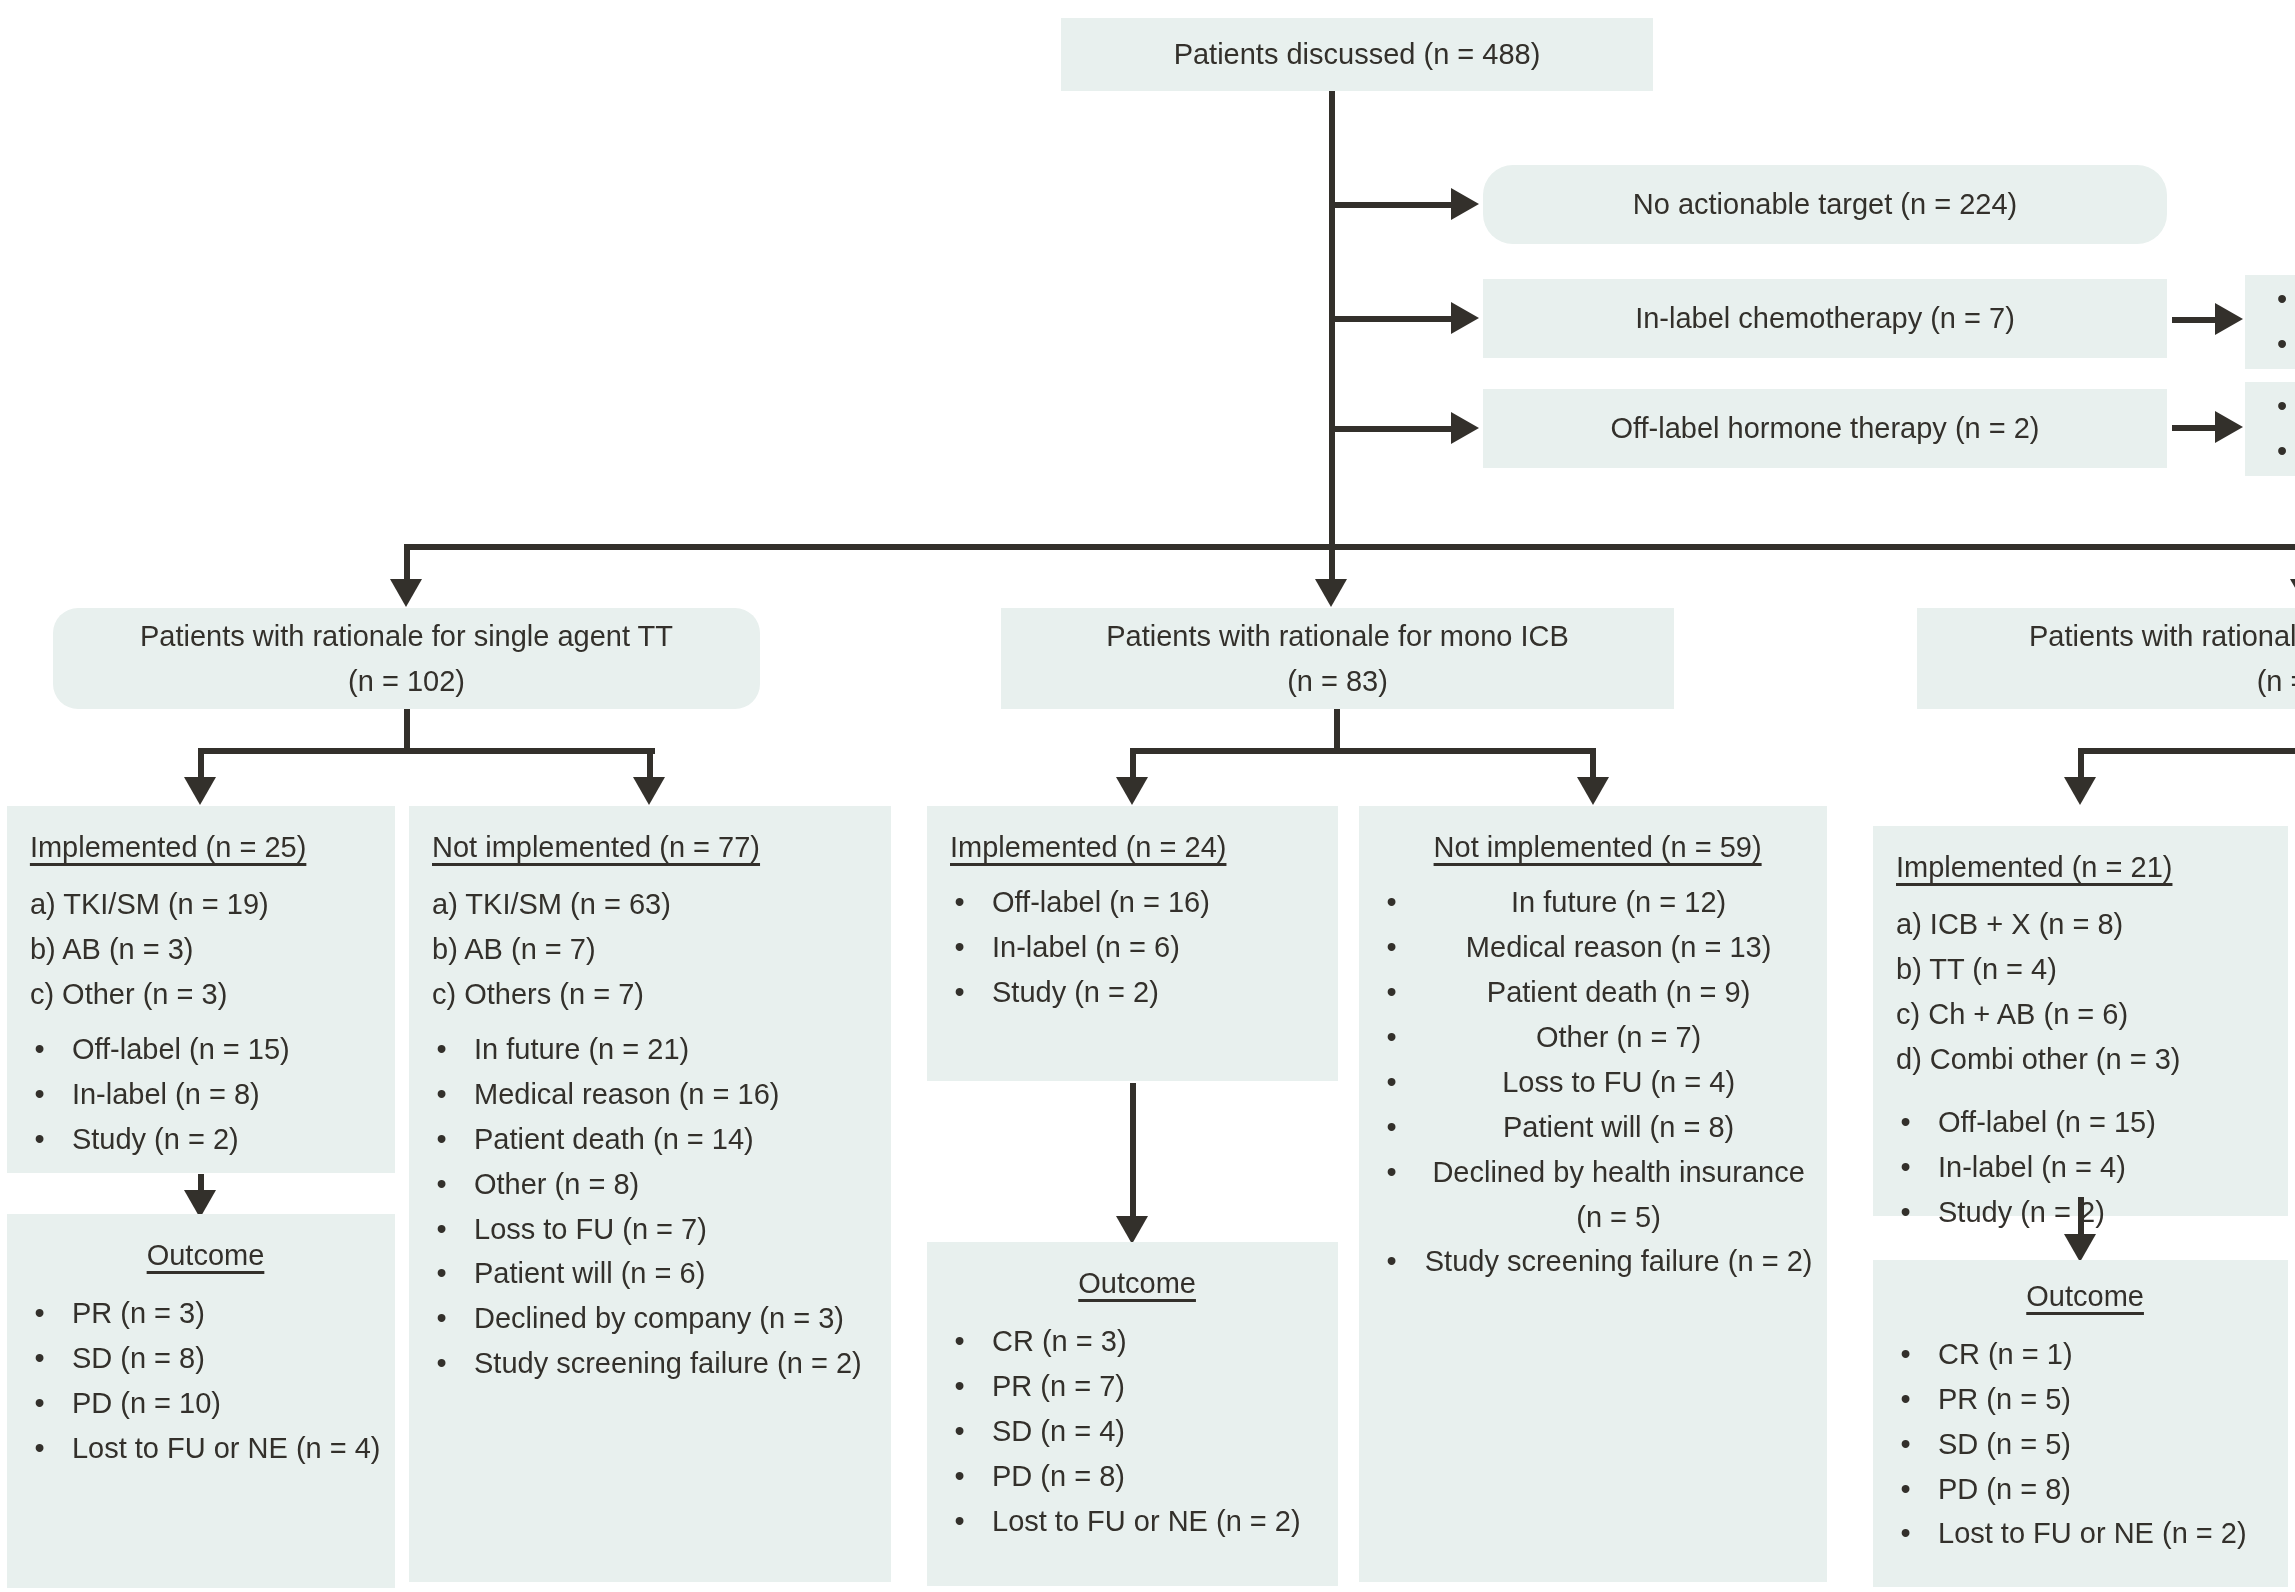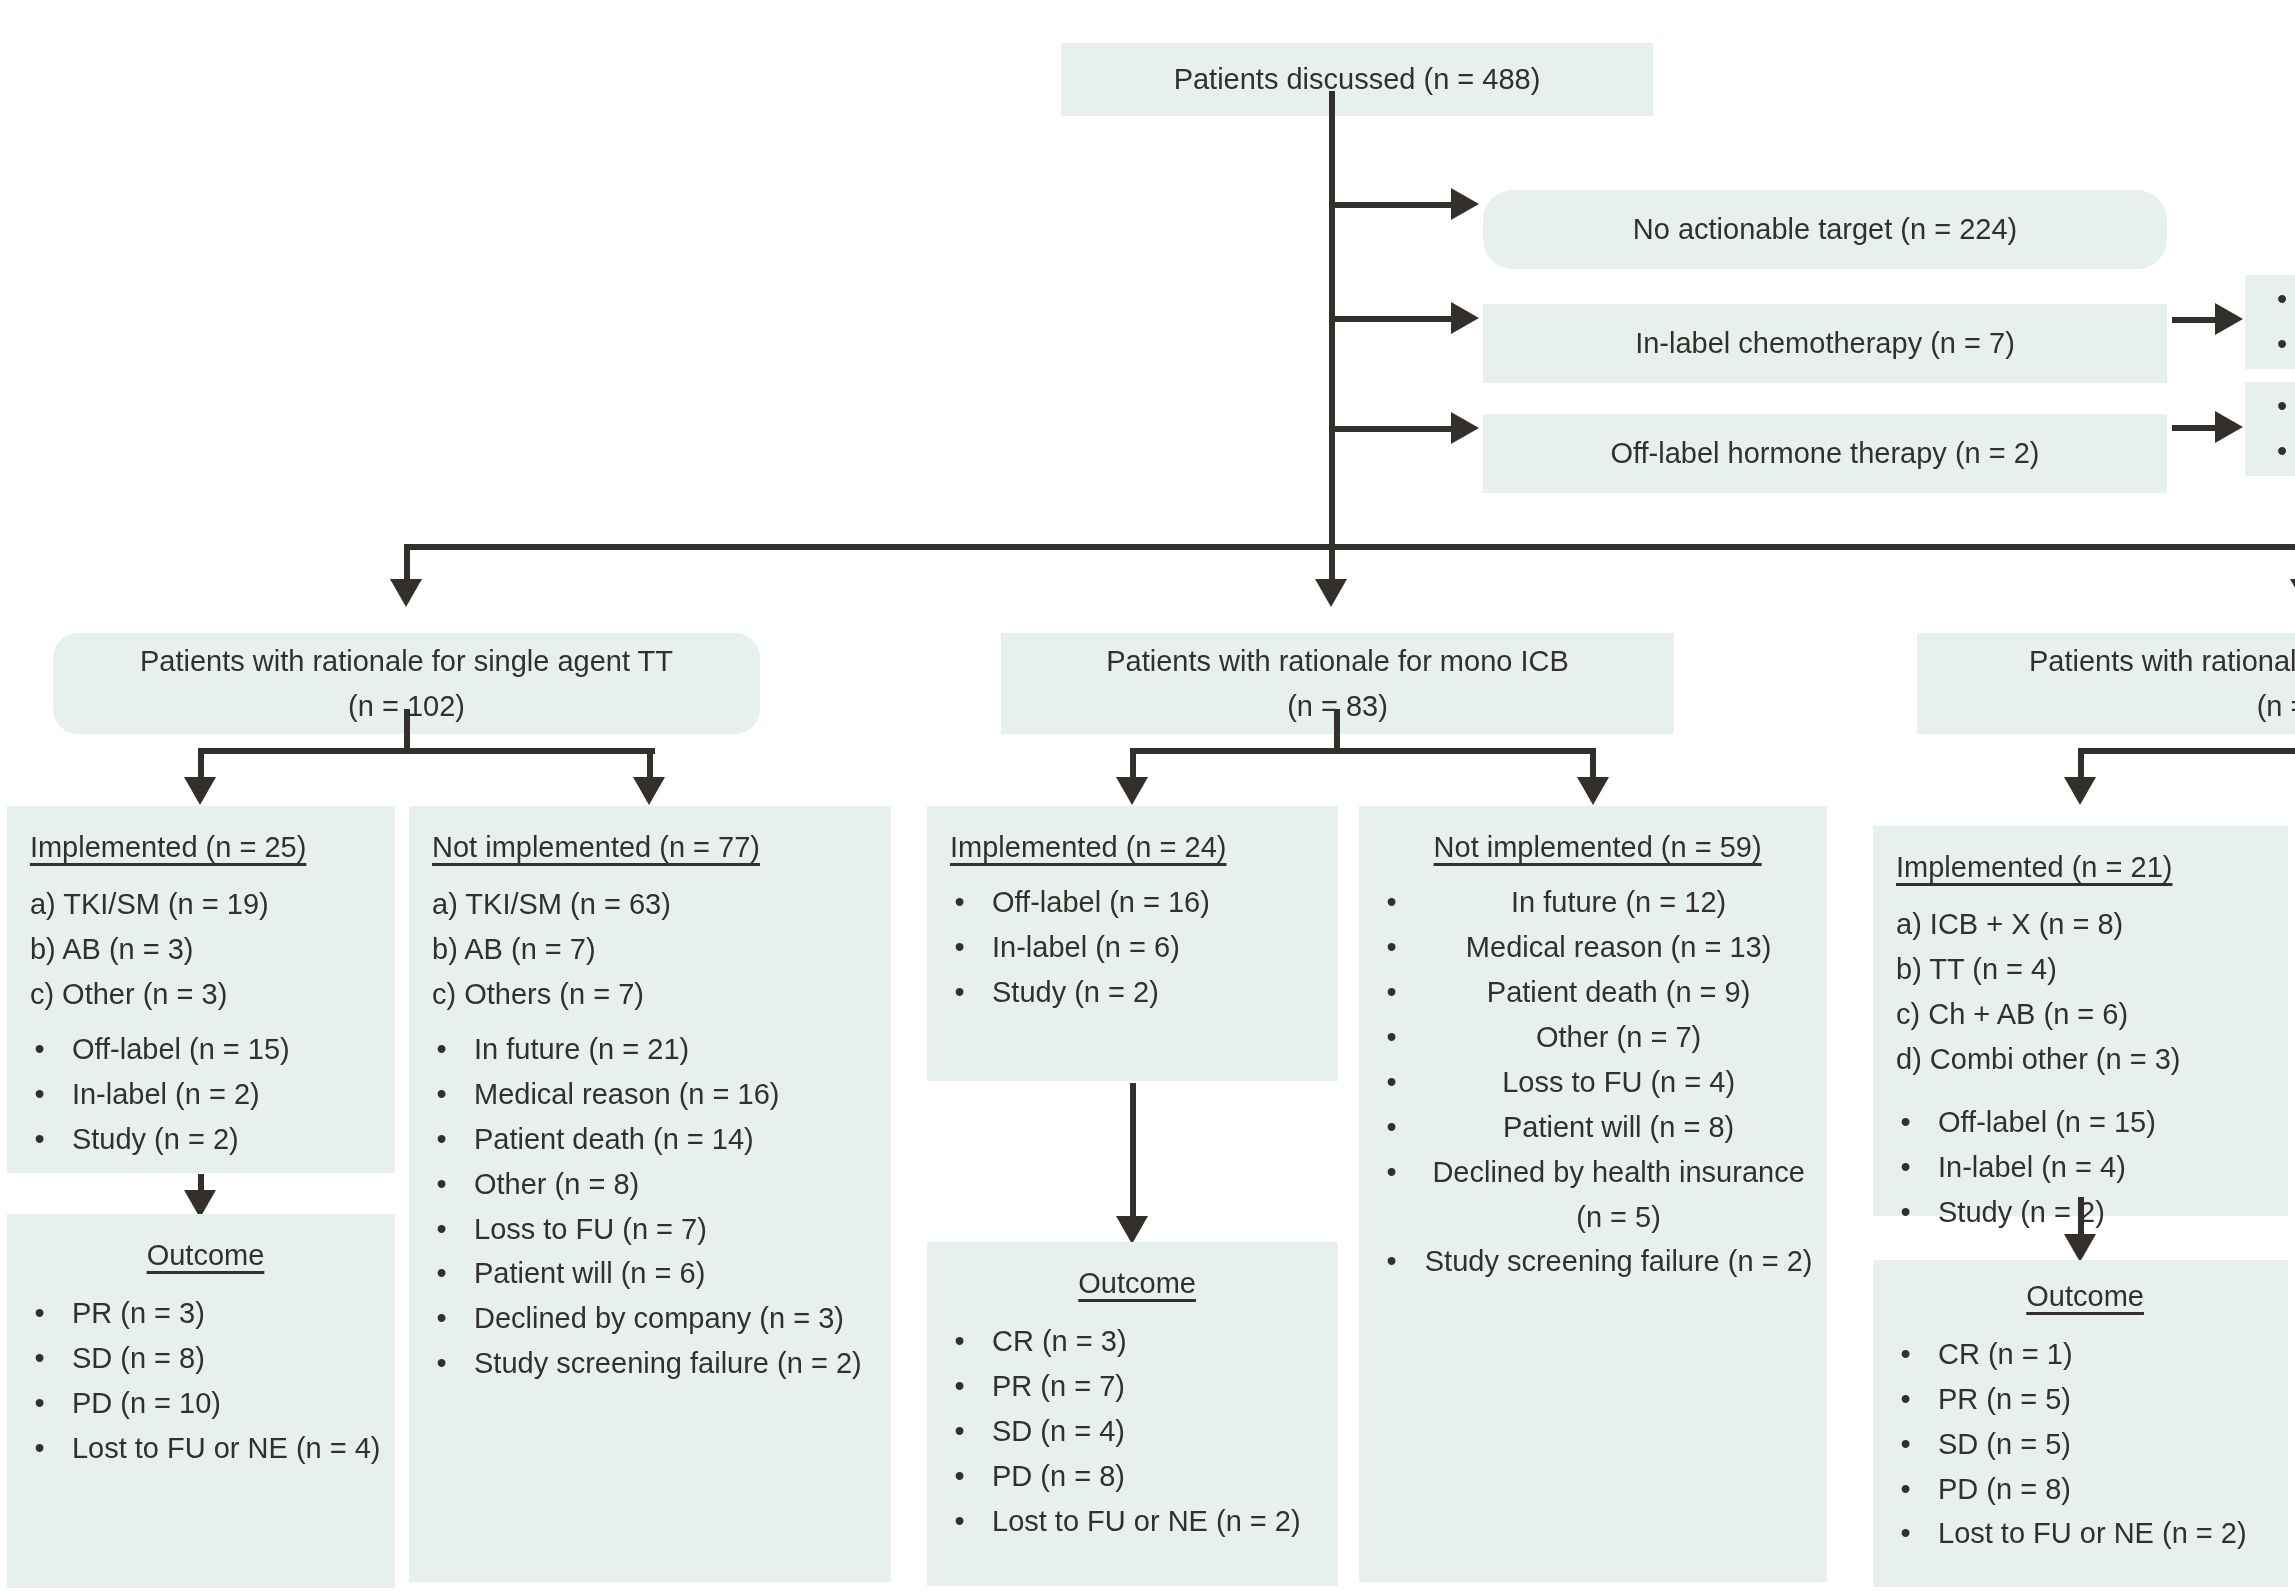--- a/index.html
+++ b/index.html
@@ -11,21 +11,21 @@
     position:relative;
     width:2751px;height:1593px;
     background:#ffffff;
     font-family:"Liberation Sans", sans-serif;
     color:var(--ink);
     font-size:29px;
     line-height:1.55;
     overflow:hidden;
   }
   .box{position:absolute;background:var(--box-fill);box-sizing:border-box;}
-  .center-box{display:flex;flex-direction:column;align-items:center;justify-content:center;text-align:center;margin-top:25px;}
+  .center-box{display:flex;flex-direction:column;align-items:center;justify-content:center;text-align:center;}
   .listbox{padding:19px 13.8px 13.8px 23px;}
   .vcenter{display:flex;flex-direction:column;justify-content:center;padding:9.2px 13.8px 9.2px 27.5px;}
   .box-title{white-space:nowrap;}
   .box-title .u, .outcome-title .u, #side-outcome-label .u{
     text-decoration:underline;
     text-decoration-thickness:2.8px;
     text-underline-offset:6.4px;
   }
   .outcome-title{text-align:center;margin-bottom:13px;}
   #side-outcome-label{position:absolute;left:2245px;top:212px;width:257px;text-align:center;}
@@ -138,21 +138,21 @@
     <div class="box-title"><span class="u">Implemented (n = 25)</span></div>
     <ul class="lettered">
 
     <li class="ll">a) TKI/SM (n = 19)</li>
         <li class="ll">b) AB (n = 3)</li>
         <li class="ll">c) Other (n = 3)</li>
       </ul>
     <ul class="bullets">
 
     <li class="bl">Off-label (n = 15)</li>
-        <li class="bl">In-label (n = 2)</li>
+        <li class="bl">In-label (n = 8)</li>
         <li class="bl">Study (n = 2)</li>
       </ul>
   </div>
 
   <div class="box listbox" style="left:409px;top:806px;width:482px;height:776px;">
     <div class="box-title"><span class="u">Not implemented (n = 77)</span></div>
     <ul class="lettered">
 
     <li class="ll">a) TKI/SM (n = 63)</li>
         <li class="ll">b) AB (n = 7)</li>

